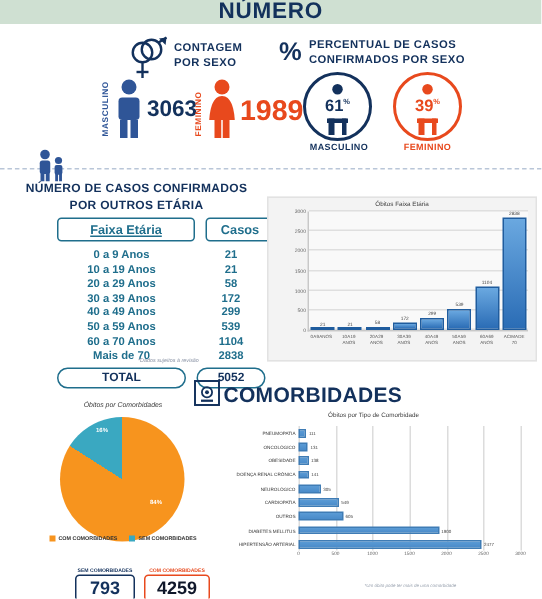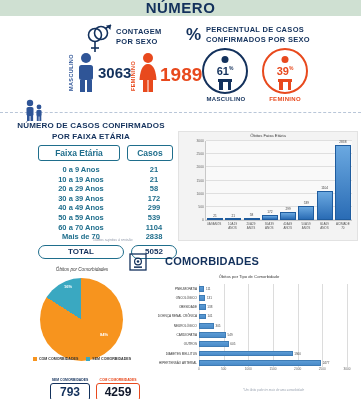--- a/index.html
+++ b/index.html
@@ -112,21 +112,21 @@
   }
   .age-table { position:absolute; left:38px; top:145px; }
   .age-head {
     display:flex; gap:7px; margin-bottom:4px;
   }
   .age-head-cell {
     border:1.2px solid #1f6e8c; border-radius:3px;
     font-size:8.5px; font-weight:bold; color:#1f6e8c;
     text-align:center; padding:2px 0;
   }
-  .age-head-cell.faixa { width:82px; }
+  .age-head-cell.faixa { width:92px;text-decoration:underline; }
   .age-head-cell.casos { width:46px; }
   .age-row { display:flex; gap:7px; }
   .age-cell {
     font-size:7.5px; font-weight:bold; color:#1f6e8c;
     text-align:center; line-height:9.6px;
   }
   .age-cell.faixa { width:86px; }
   .age-cell.casos { width:46px; }
   .age-total { display:flex; gap:7px; margin-top:3px; }
   .age-total-cell {
@@ -185,21 +185,21 @@
   }
   .vxlabel {
     width:11%; text-align:center; font-size:3px; color:#555;
     line-height:4px; word-spacing:-.5px;
   }
 
   
   .com-icon { position:absolute; left:129px; top:253px; width:18px; height:18px; }
   .com-title {
     position:absolute; left:149px; top:255px;
-    font-size:11px; font-weight:bold; letter-spacing:.2px; color:#13315c;margin-left:16px;
+    font-size:14px; font-weight:bold; letter-spacing:.2px; color:#13315c;
   }
 
   
   .pie-title {
     position:absolute; left:22px; top:267px; width:120px;
     text-align:center; font-size:4.6px; color:#3a3a3a; font-style:italic;
   }
   .pie {
     position:absolute; left:40px; top:278px; width:83px; height:83px;
     border-radius:50%;
@@ -361,21 +361,21 @@
     <rect x="8.5" y="16" width="2.6" height="6" fill="#2f5597"></rect>
     <circle cx="17" cy="8" r="2.4" fill="#2f5597"></circle>
     <rect x="14.4" y="11" width="5.2" height="6.5" rx="1.4" fill="#2f5597"></rect>
     <rect x="14.8" y="17" width="1.9" height="5" fill="#2f5597"></rect>
     <rect x="17.4" y="17" width="1.9" height="5" fill="#2f5597"></rect>
   </svg>
 </div>
 
 <div class="age-title">
   <div>NÚMERO DE CASOS CONFIRMADOS</div>
-  <div>POR FAIXA ETÁRIA</div>
+  <div>POR OUTROS ETÁRIA</div>
 </div>
 
 <div class="age-table">
   <div class="age-head">
     <div class="age-head-cell faixa">Faixa Etária</div>
     <div class="age-head-cell casos">Casos</div>
   </div>
 
   <div class="age-row">
     <div class="age-cell faixa">0 a 9 Anos</div>

